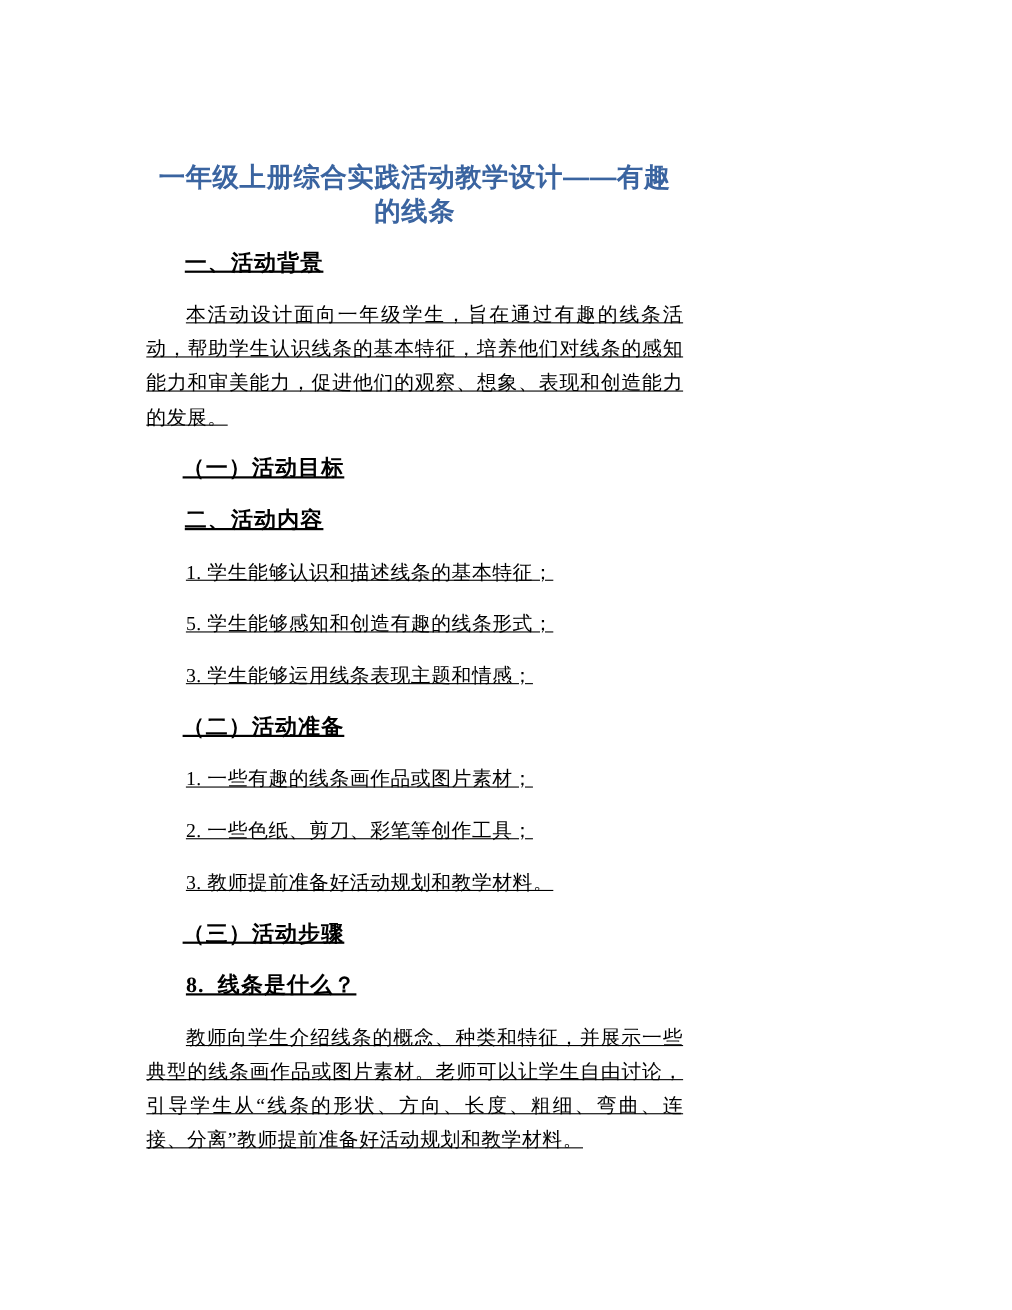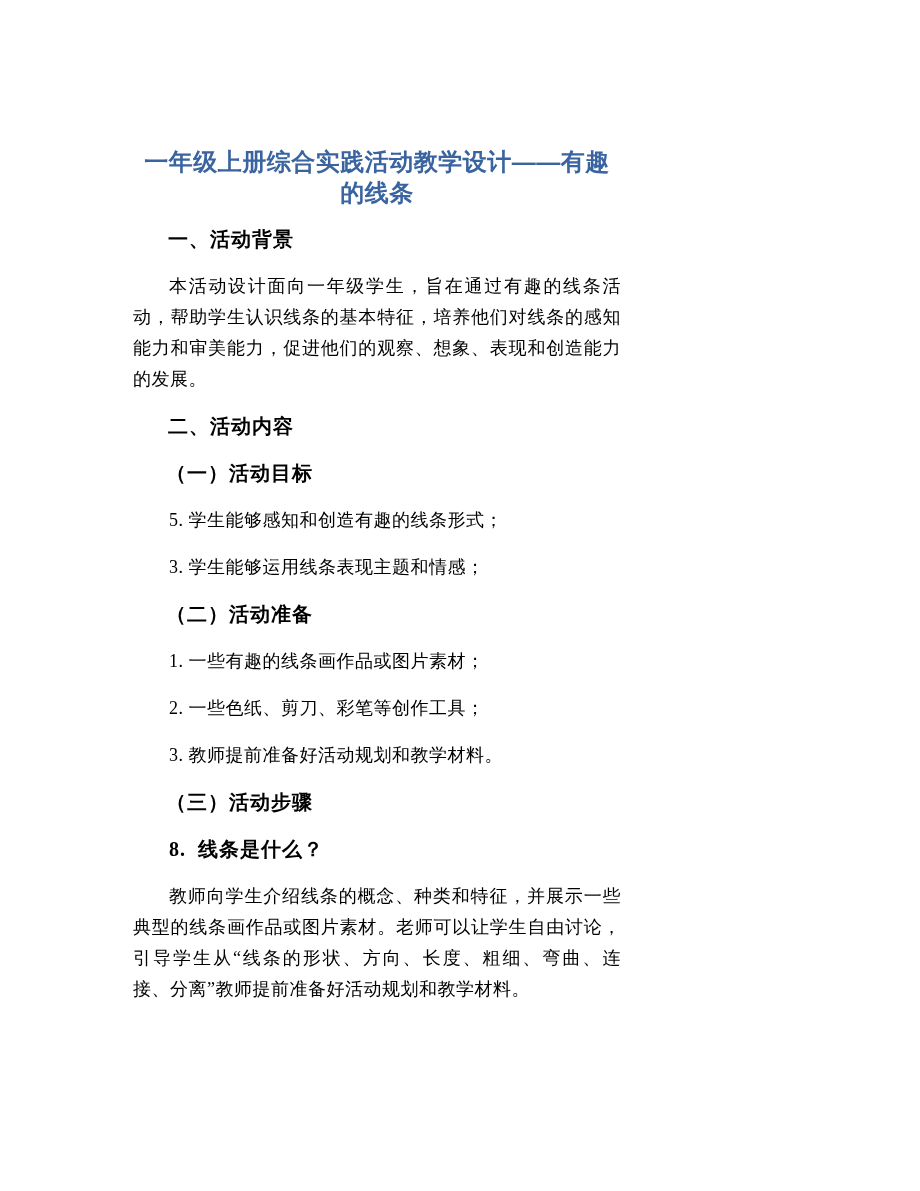--- a/index.html
+++ b/index.html
@@ -29,20 +29,21 @@
     text-align: center;
     color: #3A64A0;
     margin: 0 0 15px 0;
     font-family: "Liberation Sans", "DejaVu Sans", sans-serif;
     letter-spacing: 0.5px;
   }
   .block {
     margin: 16px 0 15px 0;
     line-height: 31px;
     font-size: 18px;
+    text-decoration: underline;
   }
   .section-heading {
     font-weight: 700;
     font-size: 20px;
     padding-left: 35px;
     letter-spacing: 1px;
   }
   .sub-heading {
     font-weight: 700;
     font-size: 20px;
@@ -70,24 +71,25 @@
 <body>
 
 <div class="page">
 
   <h1 class="doc-title">一年级上册综合实践活动教学设计——有趣的线条</h1>
 
   <p class="block section-heading">一、活动背景</p>
 
   <p class="block paragraph">本活动设计面向一年级学生，旨在通过有趣的线条活动，帮助学生认识线条的基本特征，培养他们对线条的感知能力和审美能力，促进他们的观察、想象、表现和创造能力的发展。</p>
 
+  <p class="block sub-heading">（一）活动目标</p>
+
   <p class="block section-heading">二、活动内容</p>
 
-  <p class="block sub-heading">（一）活动目标</p>
-
+  <p class="block list-item">1. 学生能够认识和描述线条的基本特征；</p>
 
   <p class="block list-item">5. 学生能够感知和创造有趣的线条形式；</p>
 
   <p class="block list-item">3. 学生能够运用线条表现主题和情感；</p>
 
 
   <p class="block sub-heading">（二）活动准备</p>
 
   <p class="block list-item">1. 一些有趣的线条画作品或图片素材；</p>
 

